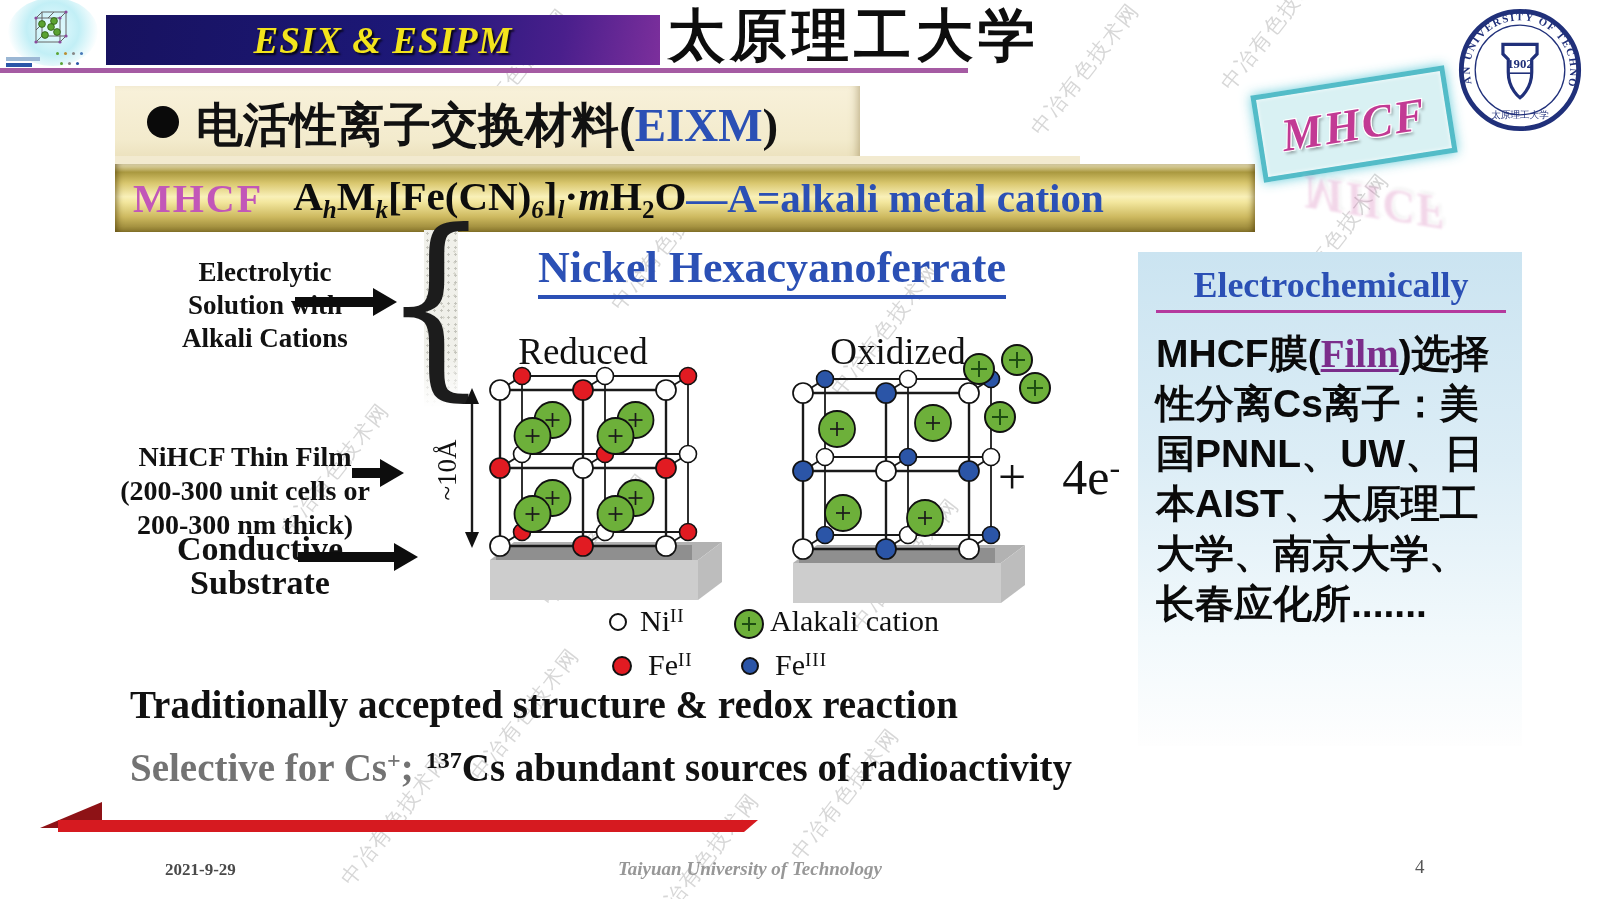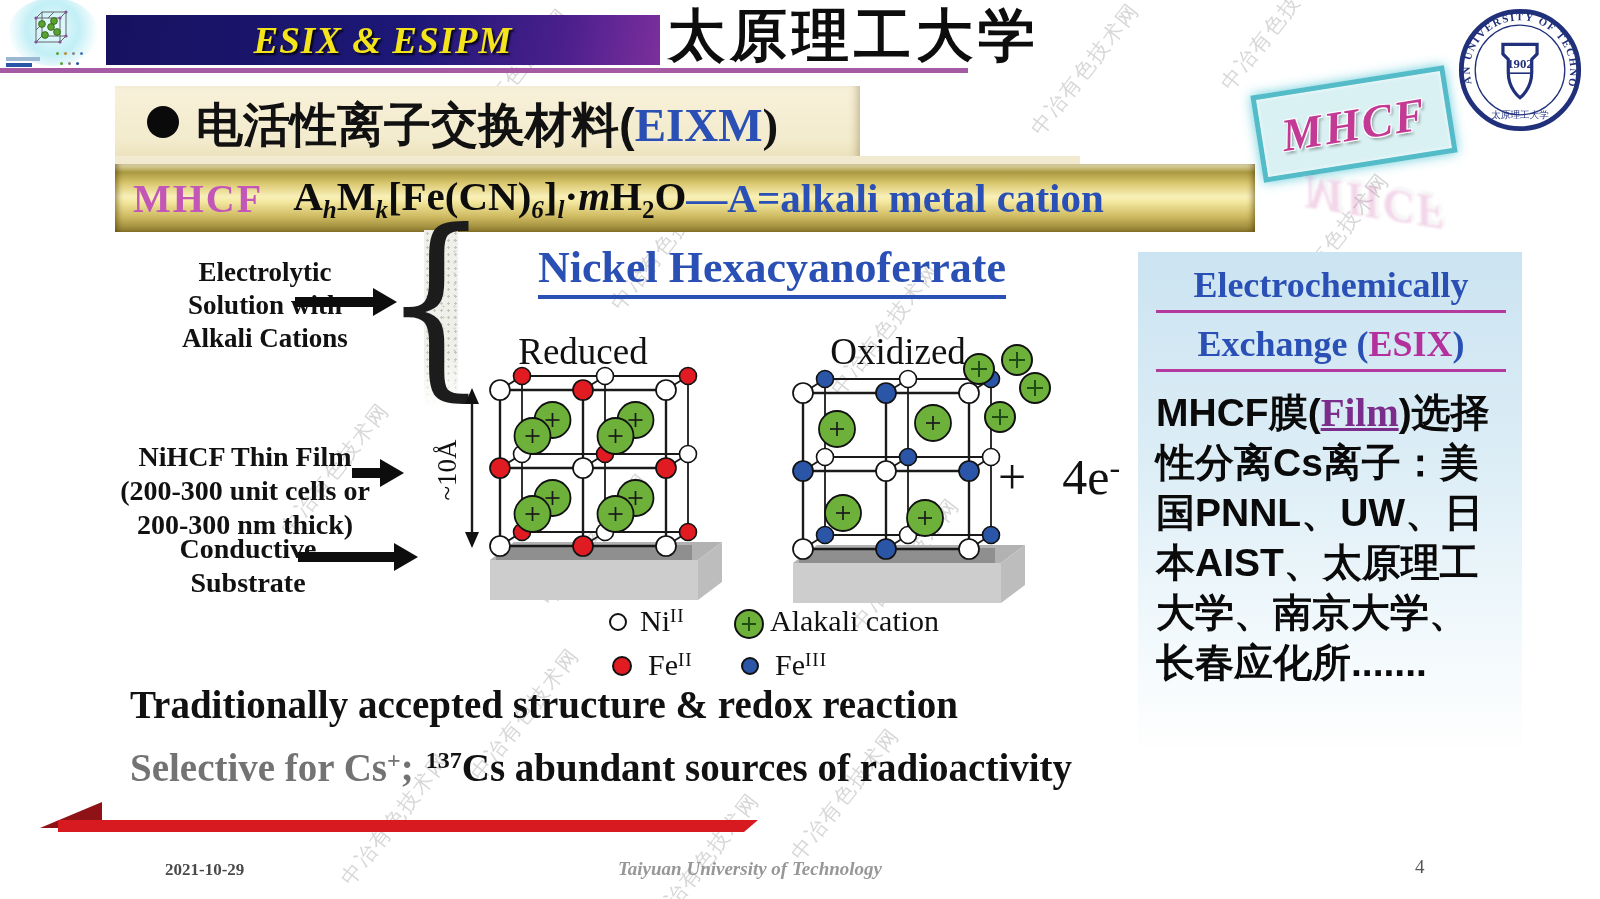--- a/index.html
+++ b/index.html
@@ -198,21 +198,21 @@
   </div>
   <div class="harrow" style="left:295px;top:297px;width:78px"></div>
 
   <div class="abs side-label" style="left:105px;top:440px;width:280px;font-size:28px;line-height:34px">
     <div>NiHCF Thin Film</div>
     <div>(200-300 unit cells or</div>
     <div>200-300 nm thick)</div>
   </div>
   <div class="harrow" style="left:352px;top:468px;width:28px"></div>
 
-  <div class="abs side-label" style="left:148px;top:532px;width:200px;font-size:28px;line-height:34px">
+  <div class="abs side-label" style="left:160px;top:532px;width:200px;font-size:34px;line-height:34px">
     <div>Conductive</div>
     <div>Substrate</div>
   </div>
   <div class="harrow" style="left:298px;top:552px;width:96px"></div>
 
   <div class="abs nickel">Nickel Hexacyanoferrate</div>
   <div class="abs state-label" style="left:478px;top:330px">Reduced</div>
   <div class="abs state-label" style="left:793px;top:330px">Oxidized</div>
 
   <svg id="lat-red" class="abs" style="left:452px;top:364px" width="300" height="248" viewBox="0 0 300 248">
@@ -359,31 +359,30 @@
   <div class="lg-text" style="left:640px;top:604px"><span>Ni</span><span class="sup">II</span></div>
   <div class="lg-dot" style="left:612px;top:656px;width:20px;height:20px;background:#e11b22"></div>
   <div class="lg-text" style="left:648px;top:648px"><span>Fe</span><span class="sup">II</span></div>
   <div class="fcation" style="left:734px;top:609px;width:26px;height:26px"></div>
   <div class="lg-text" style="left:770px;top:604px"><span>Alakali cation</span></div>
   <div class="lg-dot" style="left:741px;top:657px;width:18px;height:18px;background:#2b55a7"></div>
   <div class="lg-text" style="left:775px;top:648px"><span>Fe</span><span class="sup">III</span></div>
 
   <div class="abs sidebar">
     <div class="sb-h">Electrochemically</div>
-    <div class="sb-h"><span>Exchange (</span><span class="sb-hl">ESIX</span><span>)</span></div>
     <div class="sb-body"><span>MHCF膜(</span><span class="sb-link">Film</span><span>)选择性分离Cs离子：美国PNNL、UW、日本AIST、太原理工大学、南京大学、长春应化所.......</span></div>
   </div>
 
   <div class="abs bt1">Traditionally accepted structure &amp; redox reaction</div>
   <div class="abs bt2">
     <span class="purple"><span>Selective for Cs</span><span class="sup">+</span><span>;</span></span><span style="display:inline-block;width:12px"></span><span class="sup">137</span><span>Cs abundant sources of radioactivity</span>
   </div>
 
   <svg class="abs" style="left:30px;top:795px" width="760" height="55" viewBox="0 0 760 55">
     <polygon points="10,33 72,7 72,33" fill="#8e1216"></polygon>
     <polygon points="28,25 728,25 714,37 28,37" fill="#d61a20"></polygon>
   </svg>
 
-  <div class="abs footer-date">2021-10-29</div>
+  <div class="abs footer-date">2021-9-29</div>
   <div class="abs footer-center">Taiyuan University of Technology</div>
   <div class="abs footer-page">4</div>
 
 </div>
 
 </body></html>

